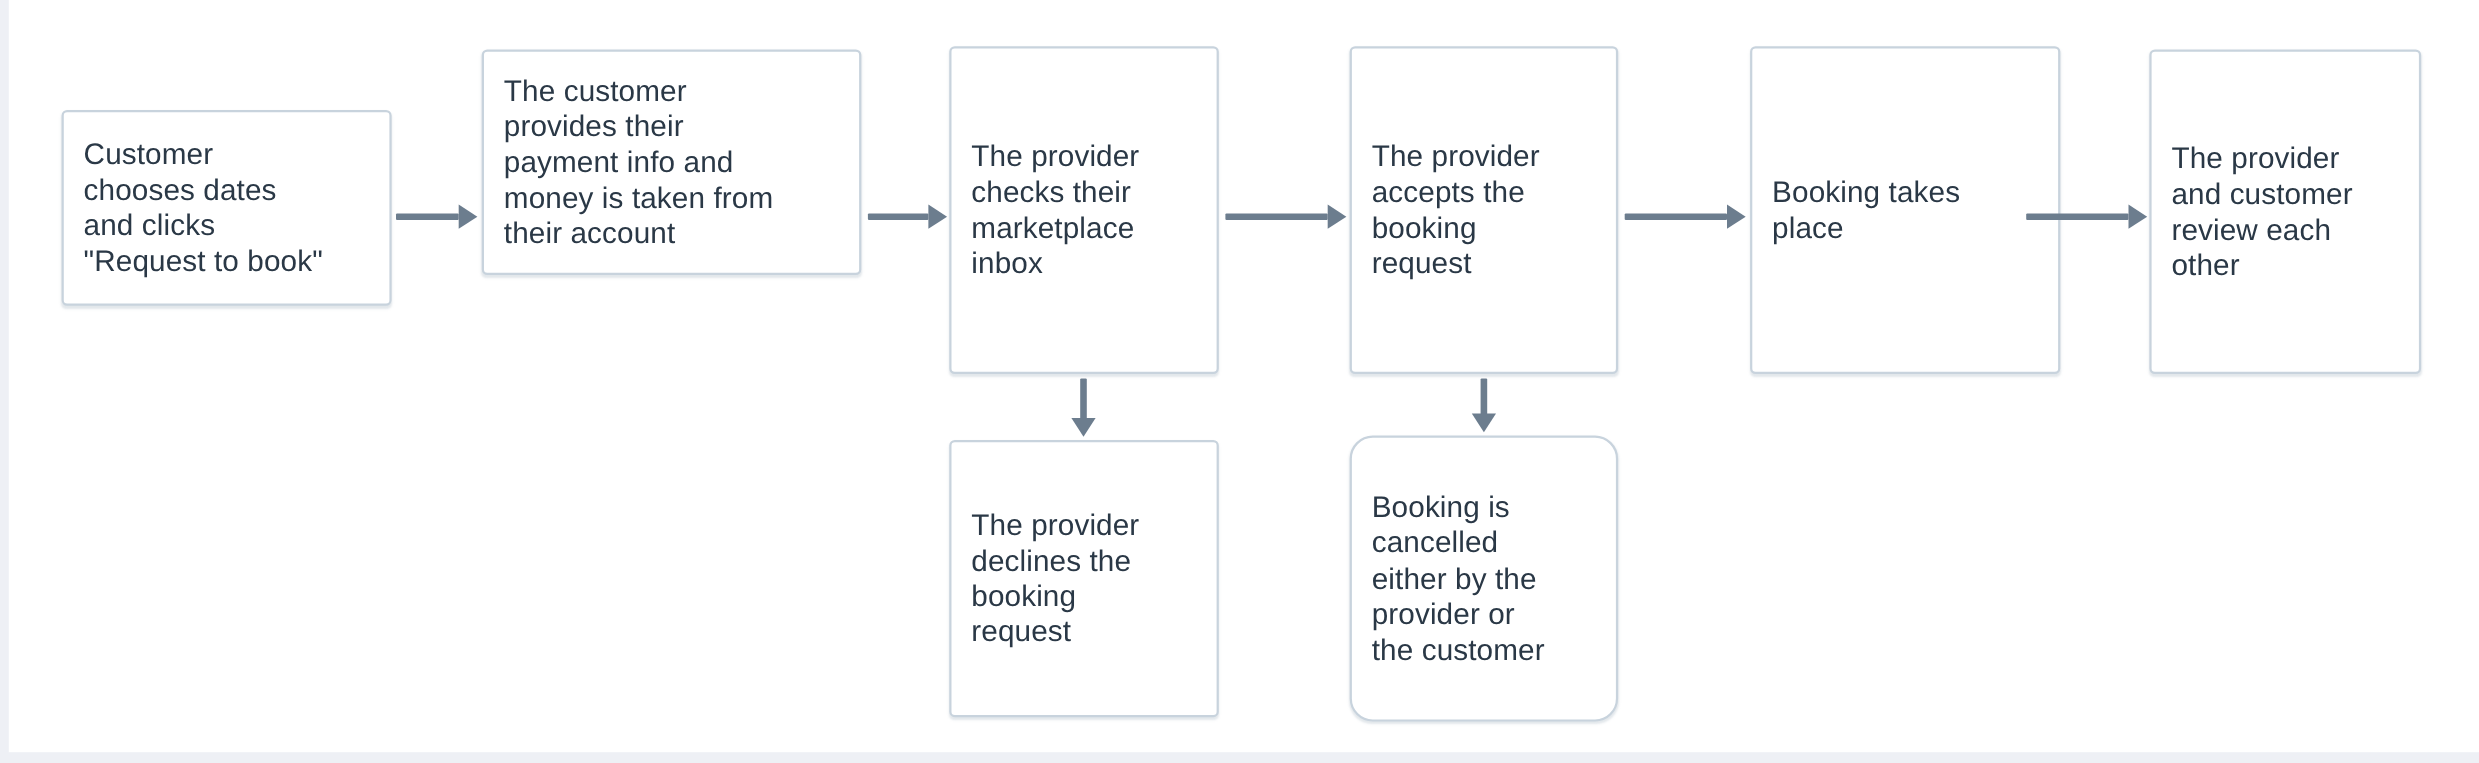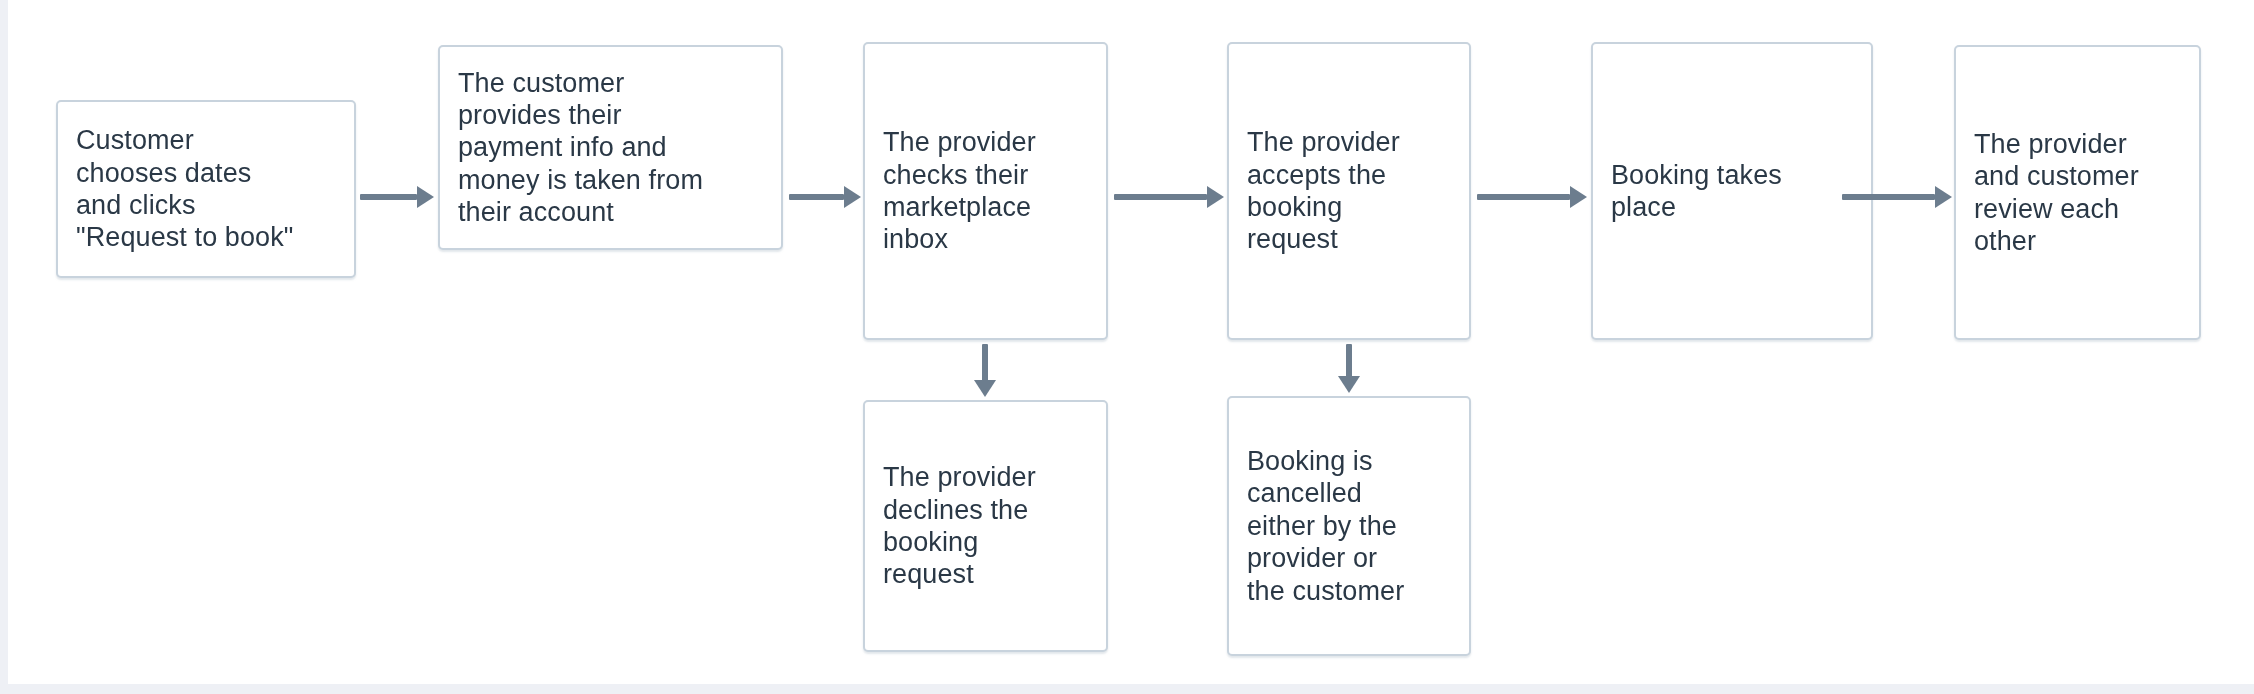--- a/index.html
+++ b/index.html
@@ -101,21 +101,21 @@
   }
 
   
   #node-0 { left: 48px;   top: 58px;  width: 300px; height: 178px; margin-top: 42px; }
   #node-1 { left: 430px;  top: 45px;  width: 345px; height: 205px; }
   #node-2 { left: 855px;  top: 42px;  width: 245px; height: 298px; }
   #node-3 { left: 1219px; top: 42px;  width: 244px; height: 298px; }
   #node-4 { left: 1583px; top: 42px;  width: 282px; height: 298px; }
   #node-5 { left: 1946px; top: 45px;  width: 247px; height: 295px; }
   #node-6 { left: 855px;  top: 400px; width: 245px; height: 252px; }
-  #node-7 { left: 1219px; top: 396px; width: 244px; height: 260px; }
+  #node-7 { left: 1219px; top: 396px; width: 244px; height: 260px; border-radius: 21px; }
 
   
   #edge-0-1 { left: 352px;  top: 186px; width: 74px;  }
   #edge-0-1 .shaft { width: 57px; }
   #edge-0-1 .head  { left: 57px; }
 
   #edge-1-2 { left: 781px;  top: 186px; width: 72px;  }
   #edge-1-2 .shaft { width: 55px; }
   #edge-1-2 .head  { left: 55px; }
 

